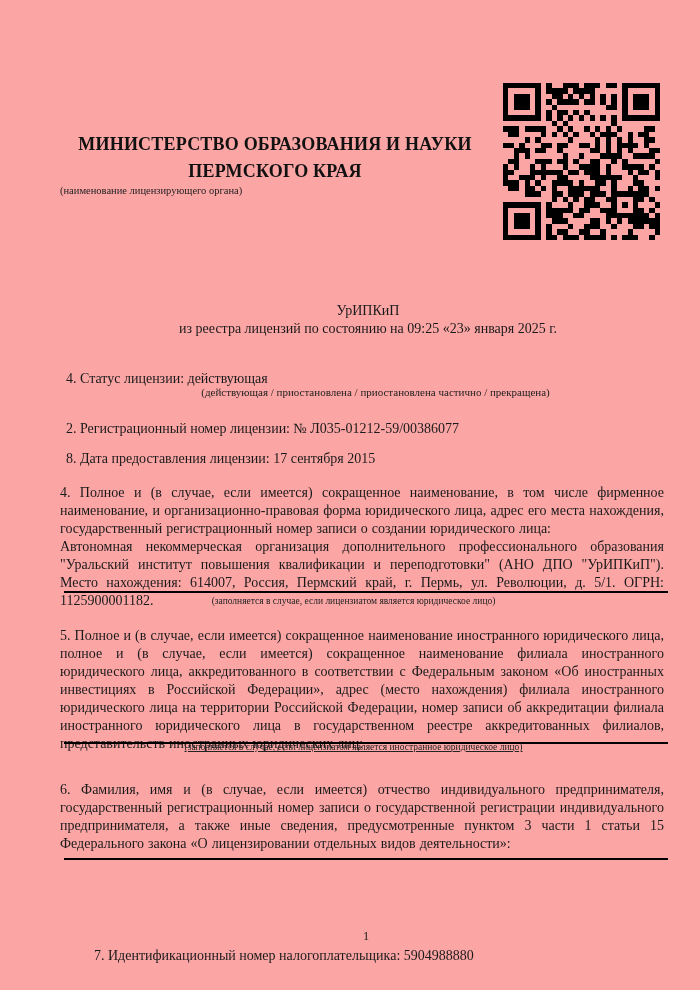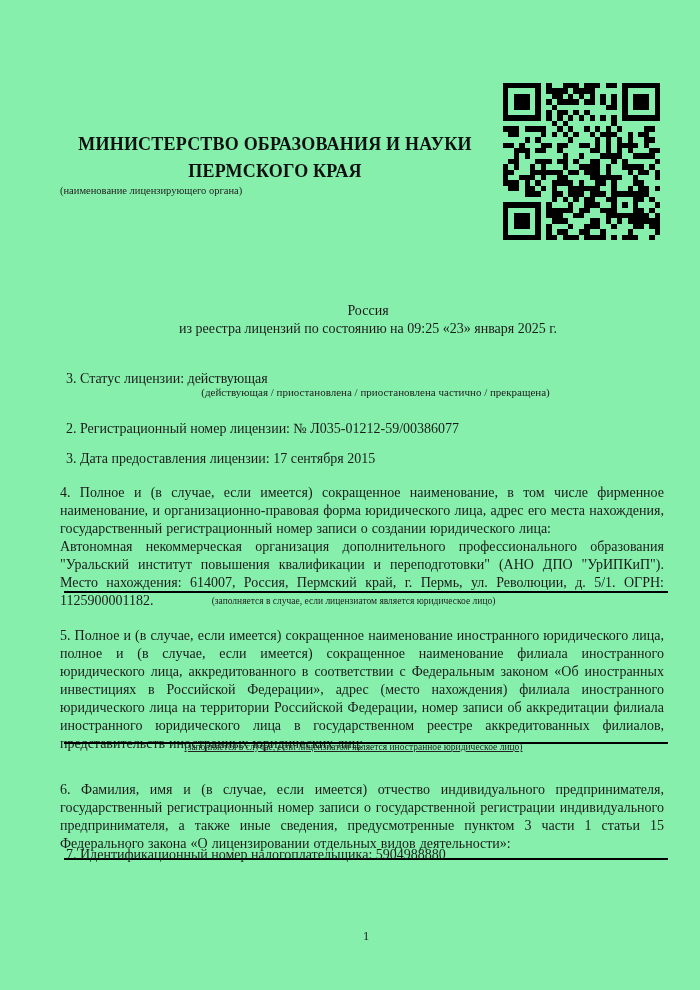--- a/index.html
+++ b/index.html
@@ -1,39 +1,39 @@
 <!DOCTYPE html>
 <html><head>
 <meta charset="utf-8">
 <style>
   html,body { margin:0; padding:0; }
   body { background:#ffffff; }
   .page {
-    position:relative; width:700px; height:990px; background:#86efac;
+    position:relative; width:700px; height:990px; background:#fca5a5;
     font-family:"Liberation Serif", serif; color:#1a1a1a; overflow:hidden;
   }
   .abs { position:absolute; }
   .authority {
     left:60px; top:131px; width:430px; text-align:center;
     font-weight:700; font-size:18px; line-height:26.5px; color:#111;
     letter-spacing:0.2px;
   }
   .authority-caption {
     left:60px; top:185px; width:430px; text-align:left; font-size:10.5px; color:#222;
   }
   .qr { left:503px; top:83px; width:157px; height:157px; }
   .doc-title {
     left:66px; top:302px; width:604px; text-align:center;
     font-size:14px; line-height:17.5px;
   }
   .body-line { left:66px; width:604px; font-size:14px; }
   .i1 { top:371px; }
   .i2 { top:421px; }
   .i3 { top:451px; }
-  .i7 { top:847px; }
+  .i7 { top:948px;margin-left:28px; }
   .para {
     left:60px; width:604px; font-size:14px; line-height:18px;
     text-align:justify; word-spacing:0.5px;
   }
   .b4 { top:484px; }
   .b5 { top:627px; }
   .b6 { top:781px; }
   .fill-line { left:64px; width:604px; height:2px; background:#000; }
   .hr4 { top:591px; }
   .hr5 { top:742px; }
@@ -491,30 +491,30 @@
         <rect x="18" y="28" width="1" height="1"></rect>
         <rect x="20" y="28" width="1" height="1"></rect>
         <rect x="22" y="28" width="1" height="1"></rect>
         <rect x="23" y="28" width="1" height="1"></rect>
         <rect x="24" y="28" width="1" height="1"></rect>
         <rect x="27" y="28" width="1" height="1"></rect>
       </g>
     </svg>
 
   <div class="abs doc-title">
-    <div>Россия</div>
+    <div>УрИПКиП</div>
     <div>из реестра лицензий по состоянию на 09:25 «23» января 2025 г.</div>
   </div>
 
-  <div class="abs body-line i1">3. Статус лицензии: действующая</div>
+  <div class="abs body-line i1">4. Статус лицензии: действующая</div>
   <div class="abs field-caption c1">(действующая / приостановлена / приостановлена частично / прекращена)</div>
 
   <div class="abs body-line i2">2. Регистрационный номер лицензии: № Л035-01212-59/00386077</div>
 
-  <div class="abs body-line i3">3. Дата предоставления лицензии: 17 сентября 2015</div>
+  <div class="abs body-line i3">8. Дата предоставления лицензии: 17 сентября 2015</div>
 
   <div class="abs para b4">
     <div>4. Полное и (в случае, если имеется) сокращенное наименование, в том числе фирменное наименование, и организационно-правовая форма юридического лица, адрес его места нахождения, государственный регистрационный номер записи о создании юридического лица:</div>
     <div>Автономная некоммерческая организация дополнительного профессионального образования "Уральский институт повышения квалификации и переподготовки" (АНО ДПО "УрИПКиП"). Место нахождения: 614007, Россия, Пермский край, г. Пермь, ул. Революции, д. 5/1. ОГРН: 1125900001182.</div>
   </div>
   <div class="abs fill-line hr4"></div>
   <div class="abs field-caption c4">(заполняется в случае, если лицензиатом является юридическое лицо)</div>
 
   <div class="abs para b5">5. Полное и (в случае, если имеется) сокращенное наименование иностранного юридического лица, полное и (в случае, если имеется) сокращенное наименование филиала иностранного юридического лица, аккредитованного в соответствии с Федеральным законом «Об иностранных инвестициях в Российской Федерации», адрес (место нахождения) филиала иностранного юридического лица на территории Российской Федерации, номер записи об аккредитации филиала иностранного юридического лица в государственном реестре аккредитованных филиалов, представительств иностранных юридических лиц:</div>
   <div class="abs fill-line hr5"></div>

